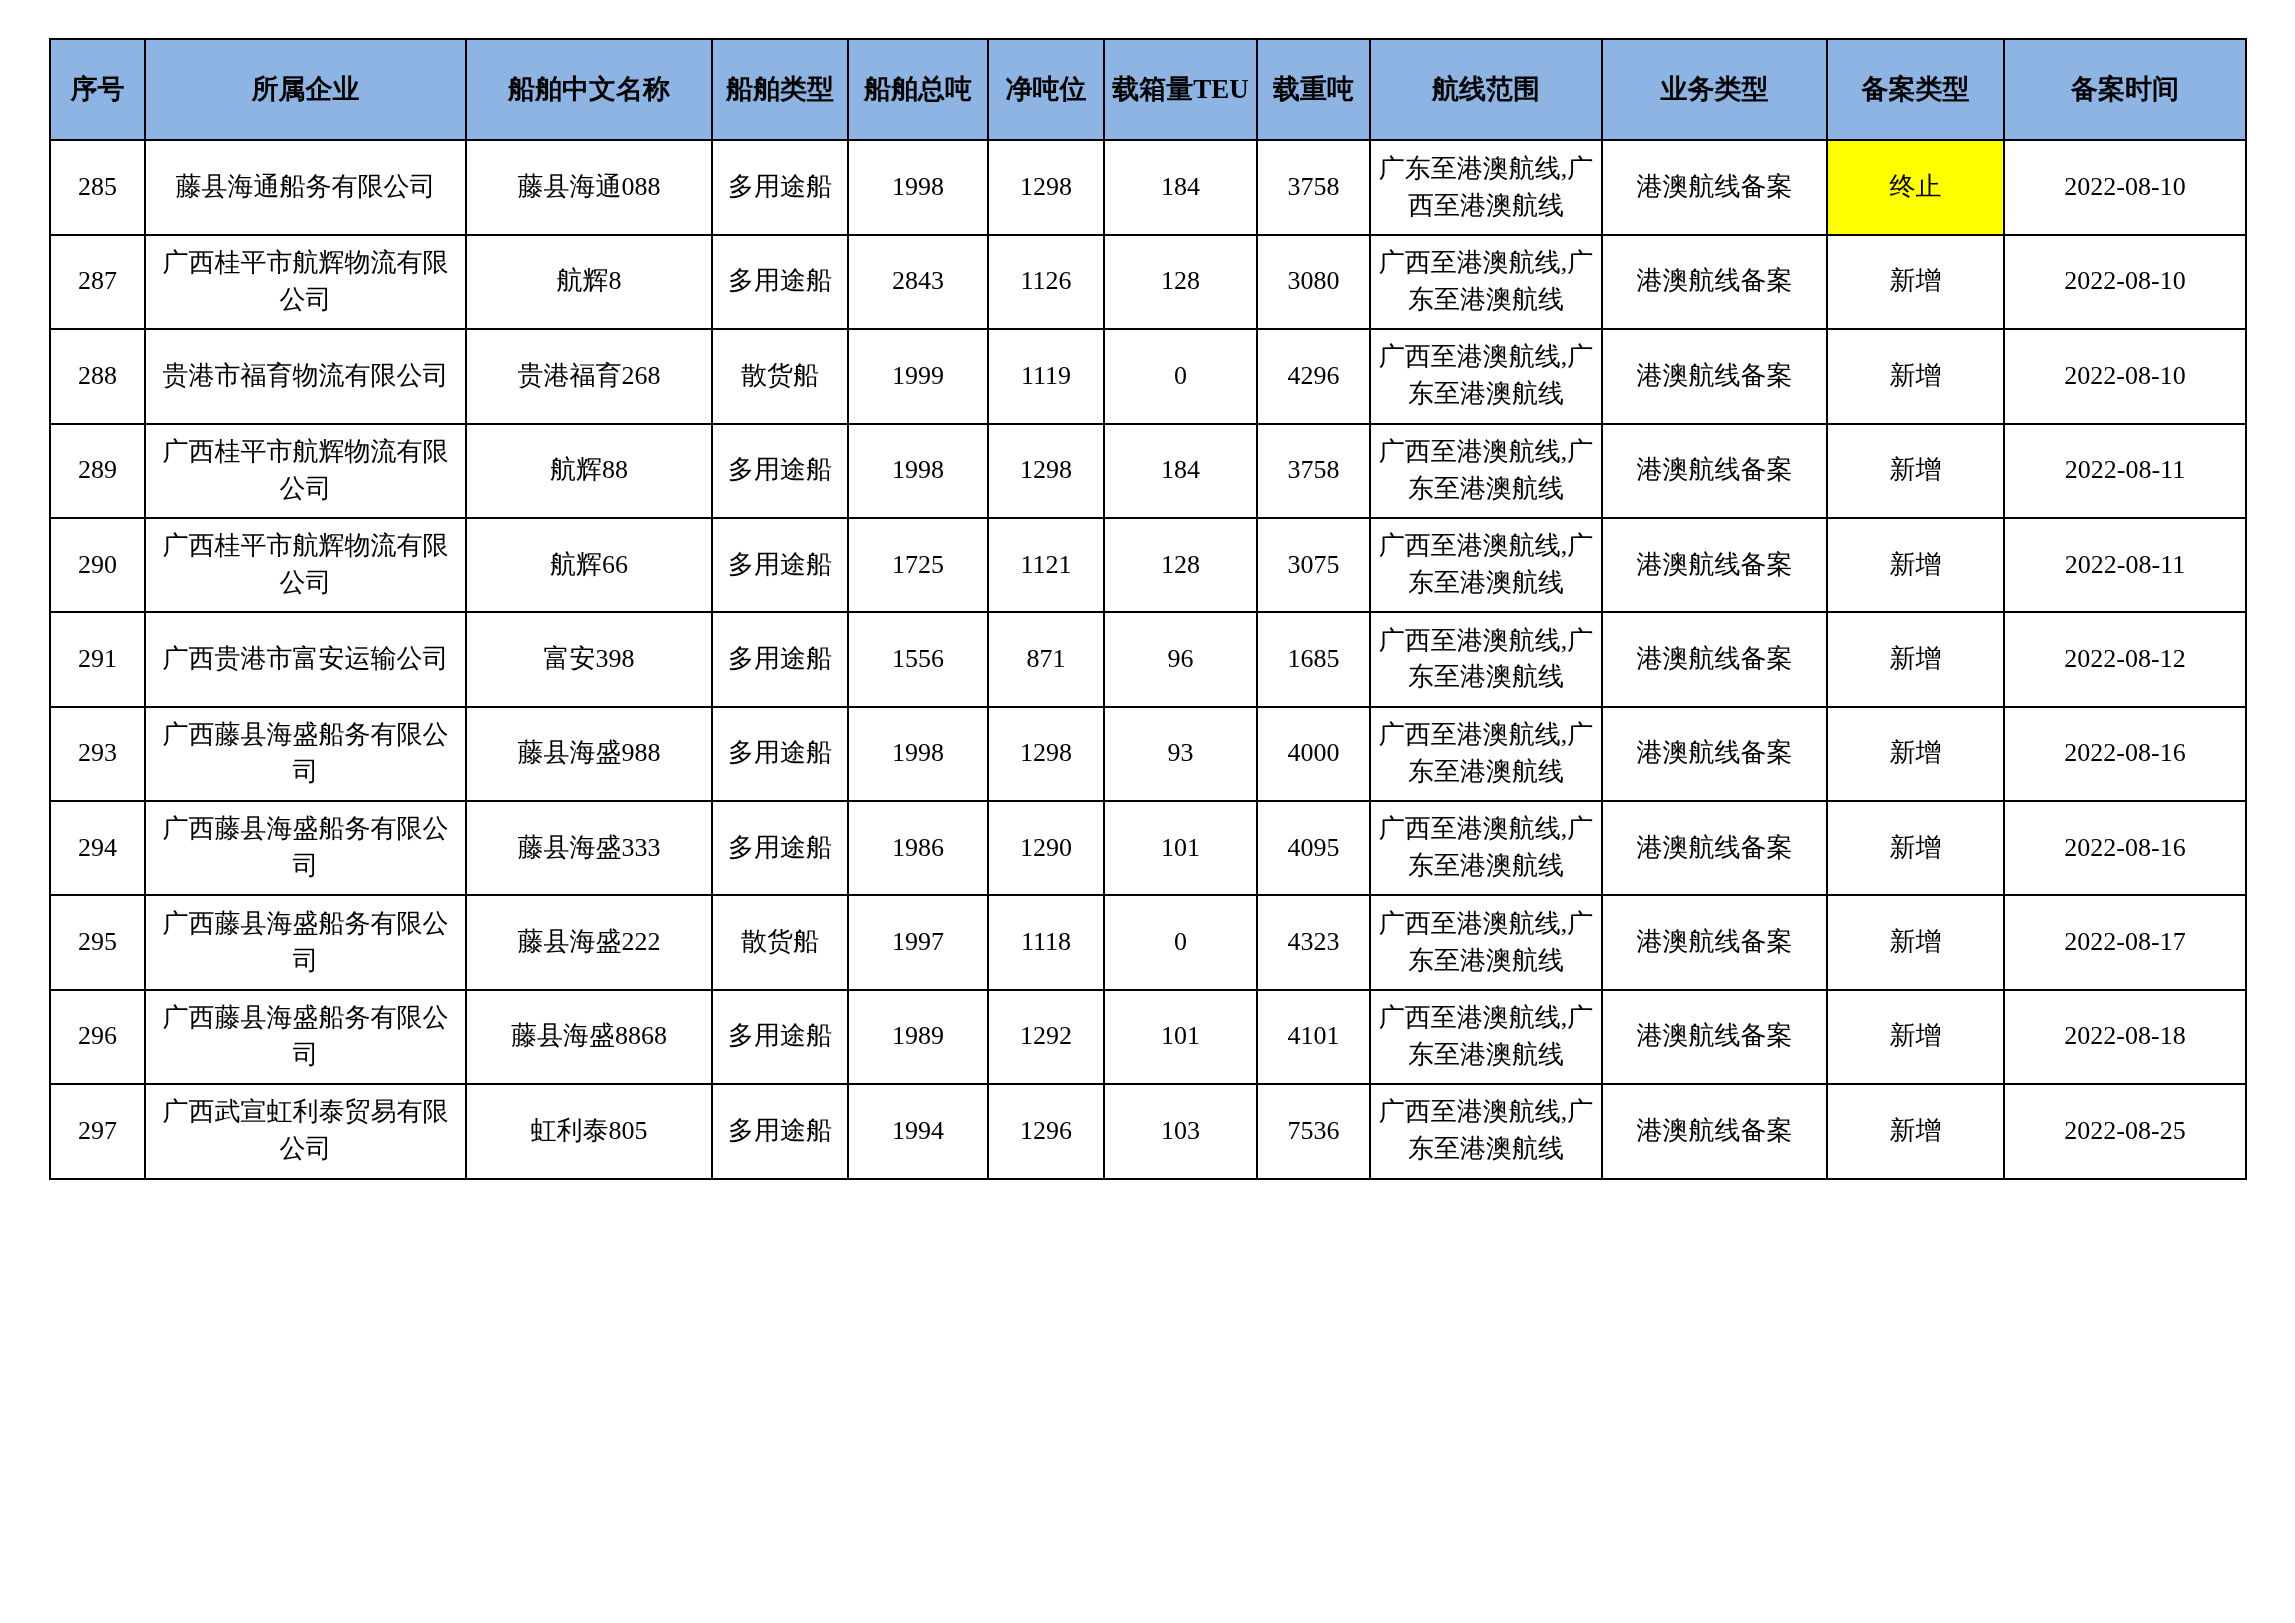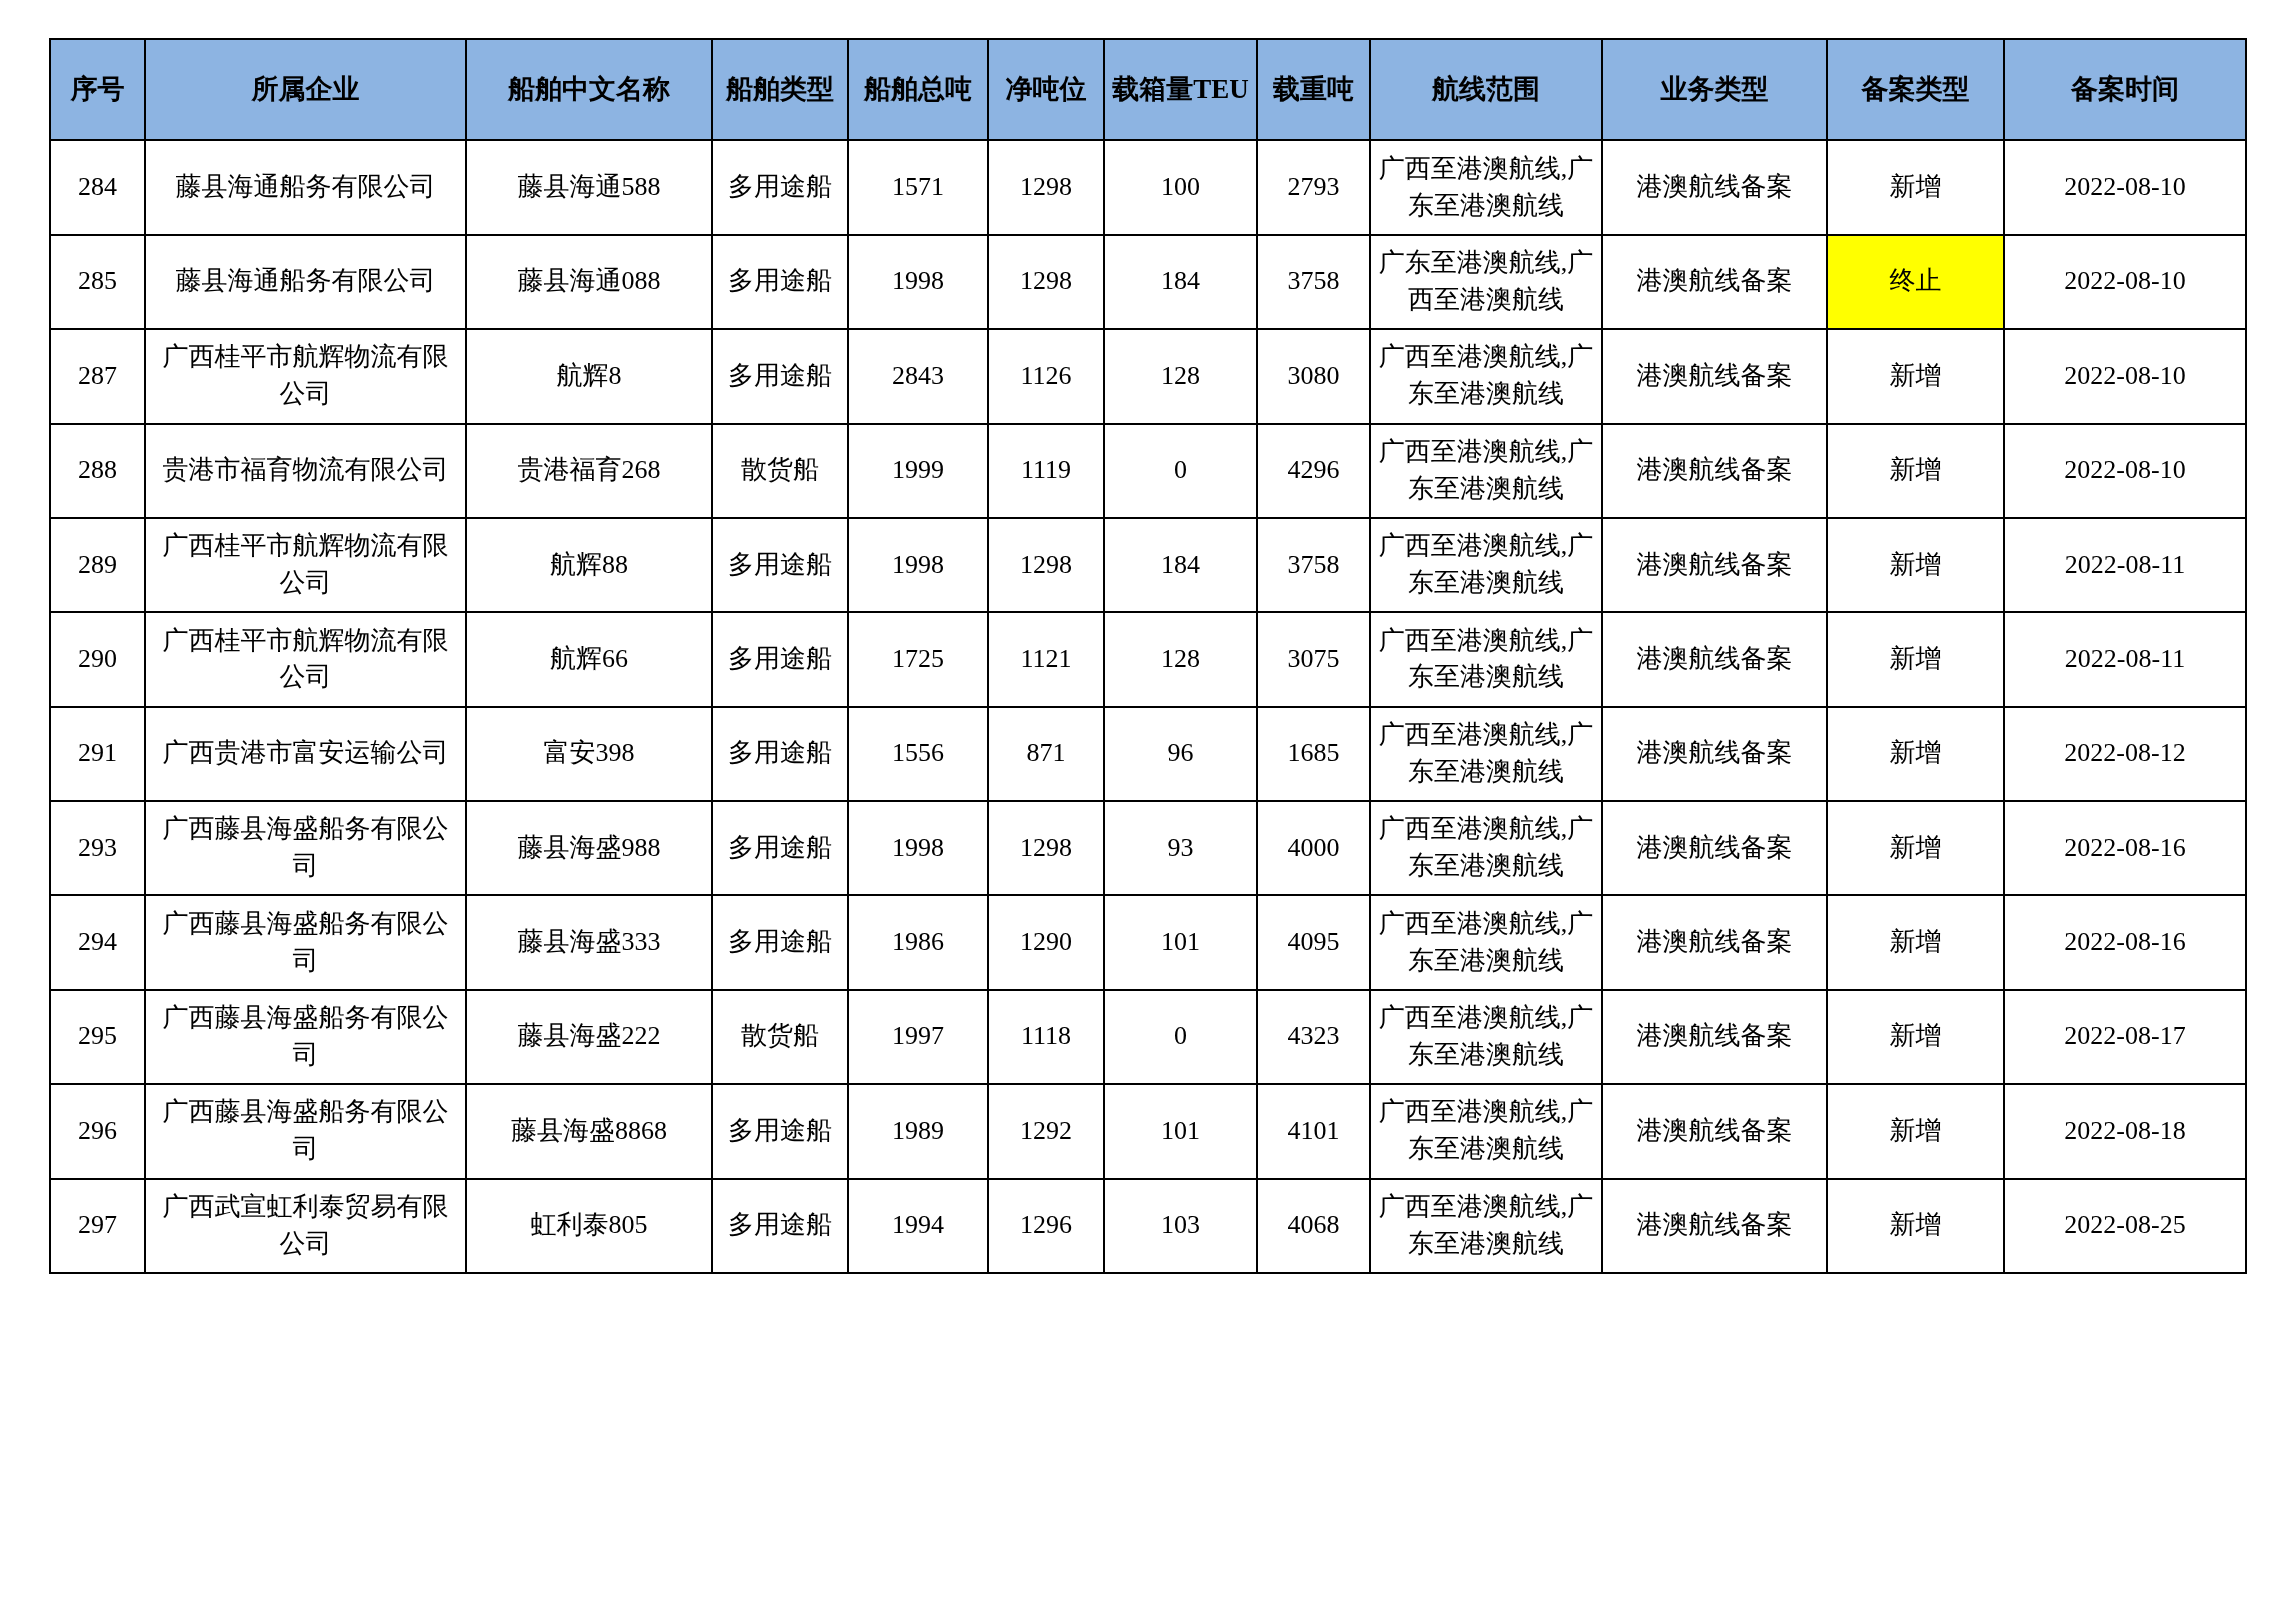--- a/index.html
+++ b/index.html
@@ -81,34 +81,20 @@
         <th>载箱量TEU</th>
         <th>载重吨</th>
         <th>航线范围</th>
         <th>业务类型</th>
         <th>备案类型</th>
         <th>备案时间</th>
       </tr>
     </thead>
     <tbody id="table-body">
         <tr>
-    <td>284</td>
-    <td>藤县海通船务有限公司</td>
-    <td>藤县海通588</td>
-    <td>多用途船</td>
-    <td>1571</td>
-    <td>1298</td>
-    <td>100</td>
-    <td>2793</td>
-    <td>广西至港澳航线,广东至港澳航线</td>
-    <td>港澳航线备案</td>
-    <td>新增</td>
-    <td>2022-08-10</td>
-  </tr>
-        <tr>
     <td>285</td>
     <td>藤县海通船务有限公司</td>
     <td>藤县海通088</td>
     <td>多用途船</td>
     <td>1998</td>
     <td>1298</td>
     <td>184</td>
     <td>3758</td>
     <td>广东至港澳航线,广西至港澳航线</td>
     <td>港澳航线备案</td>
@@ -242,21 +228,21 @@
     <td>2022-08-18</td>
   </tr>
         <tr>
     <td>297</td>
     <td>广西武宣虹利泰贸易有限公司</td>
     <td>虹利泰805</td>
     <td>多用途船</td>
     <td>1994</td>
     <td>1296</td>
     <td>103</td>
-    <td>4068</td>
+    <td>7536</td>
     <td>广西至港澳航线,广东至港澳航线</td>
     <td>港澳航线备案</td>
     <td>新增</td>
     <td>2022-08-25</td>
   </tr>
       </tbody>
   </table>
 </div>
 
 

